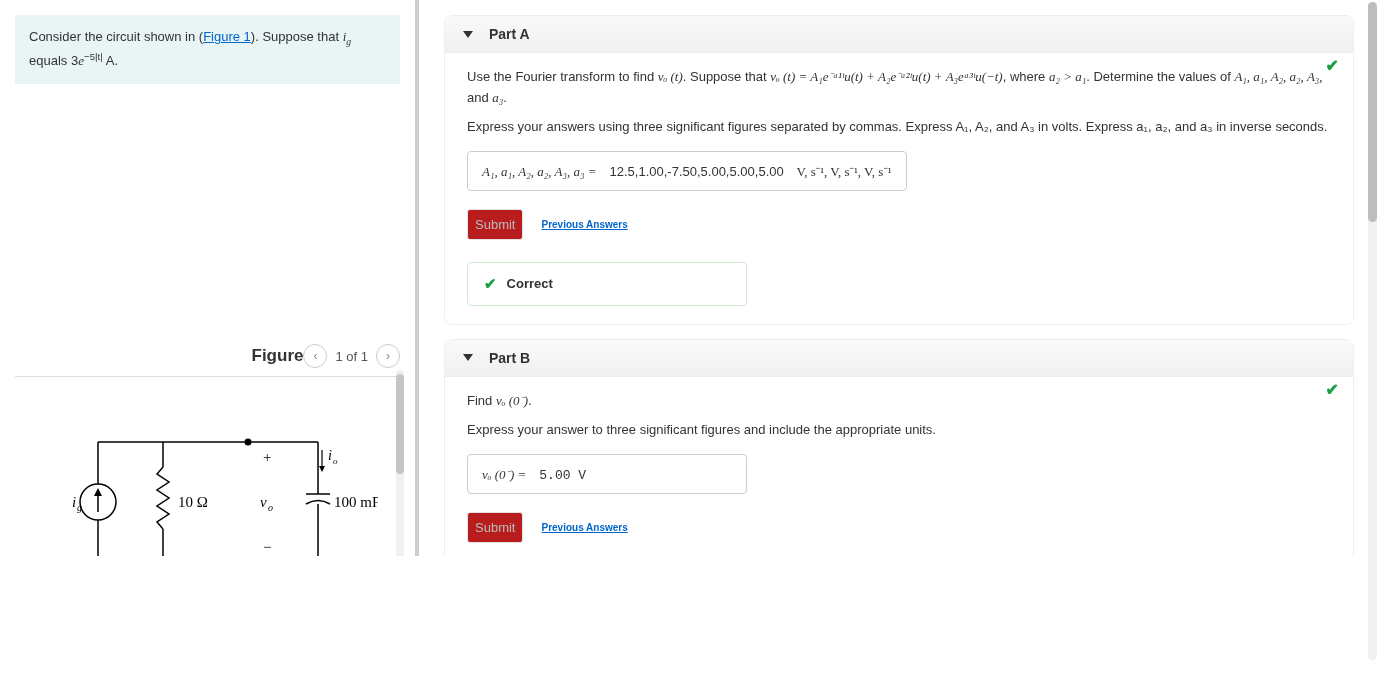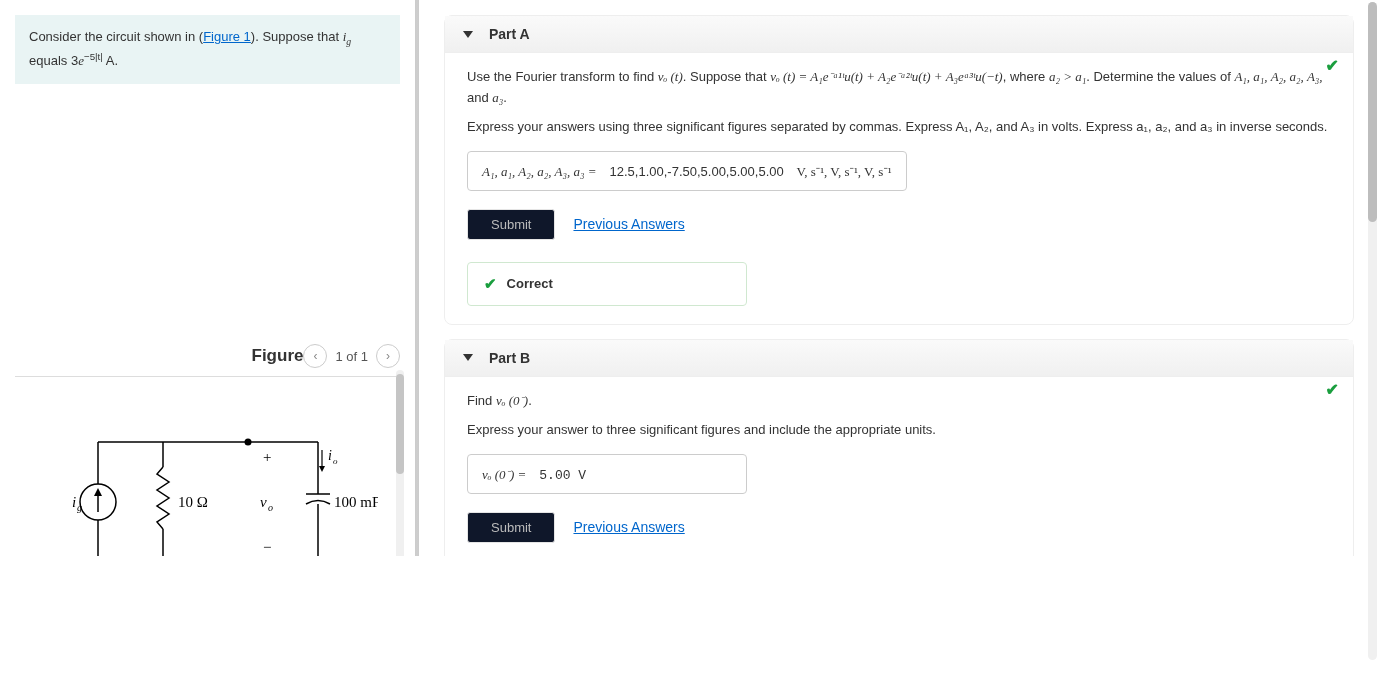--- a/index.html
+++ b/index.html
@@ -88,24 +88,24 @@
   .part-body { padding: 14px 22px 0 22px; }
   .question-text { line-height: 1.6; margin-bottom: 8px; }
   .instruct { font-weight: normal; line-height: 1.55; margin-bottom: 14px; }
   .answer-box {
     border: 1px solid #ccc; border-radius: 4px; padding: 10px 14px;
     display: inline-block; min-width: 320px; font-family: 'Times New Roman', serif;
   }
   .answer-box .lbl { font-style: italic; }
   .submit-row { margin-top: 18px; display:flex; align-items:center; gap: 18px; }
   .submit-btn {
-    background: #0f172a; border: 1px solid #e5e5e5; color: #bbb;
-    padding: 7px 23px; border-radius: 3px; font-size: 13px;
-  }
-  .prev-link { color: #0066cc; text-decoration: underline; font-weight: normal; font-size: 14px; }
+    background: #b91c1c; border: 1px solid #e5e5e5; color: #bbb;
+    padding: 7px 7px; border-radius: 3px; font-size: 13px;
+  }
+  .prev-link { color: #0066cc; text-decoration: underline; font-weight: bold; font-size: 10px; }
   .correct-box {
     margin-top: 22px; border: 1px solid #d0e8d0; border-radius: 4px;
     padding: 12px 16px; display: inline-flex; align-items: center; gap: 10px;
     min-width: 280px;
   }
   .chk { color: #1a9e3e; font-weight: bold; font-size: 15px; }
   .correct-label { font-weight: bold; }
   .serif { font-family: 'Times New Roman', serif; }
   .scroll-track {
     position: absolute; right: 2px; top: 2px; width: 9px; height: 96%;

